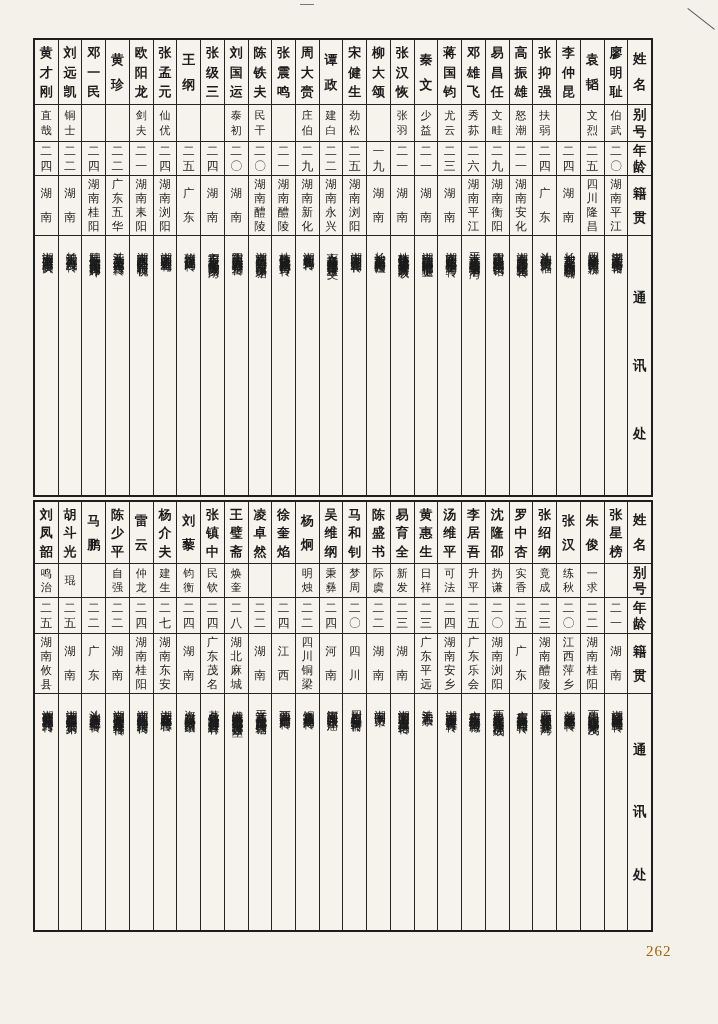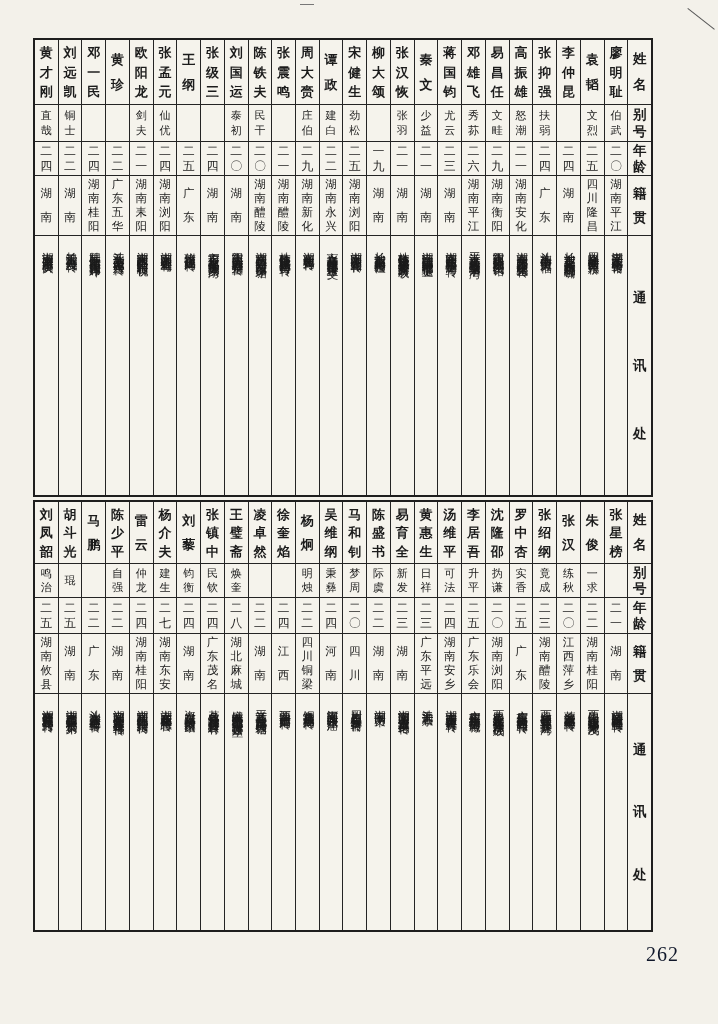--- a/index.html
+++ b/index.html
@@ -51,21 +51,21 @@
   .c-alias{font-size:11px;}
   .c-age{font-size:12px;}
   .c-native{font-size:11.5px;}
   .hd .cell{font-weight:bold;font-size:13.5px;}
   .hd .c-addr{
     display:flex;flex-direction:column;align-items:center;justify-content:space-evenly;
     writing-mode:horizontal-tb;padding-top:0;font-size:13.5px;letter-spacing:0;
   }
   .page-number{
     position:absolute;top:943px;left:646px;
-    font-size:20px;letter-spacing:1px;color:#0f172a;
+    font-size:15px;letter-spacing:1px;color:#a16207;
     font-family:"Liberation Serif","DejaVu Serif",serif;
   }
   .corner-mark{
     position:absolute;top:8px;left:688px;width:34px;height:0;
     border-top:1.5px solid #555;transform:rotate(38deg);transform-origin:left top;
   }
   .edge-mark{
     position:absolute;top:4px;left:300px;width:14px;height:0;border-top:1.5px solid #777;
   }
 </style>

